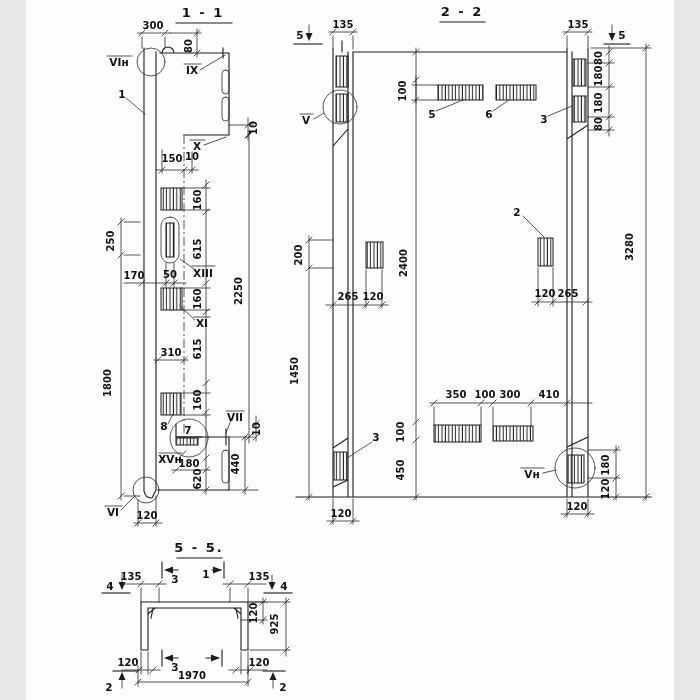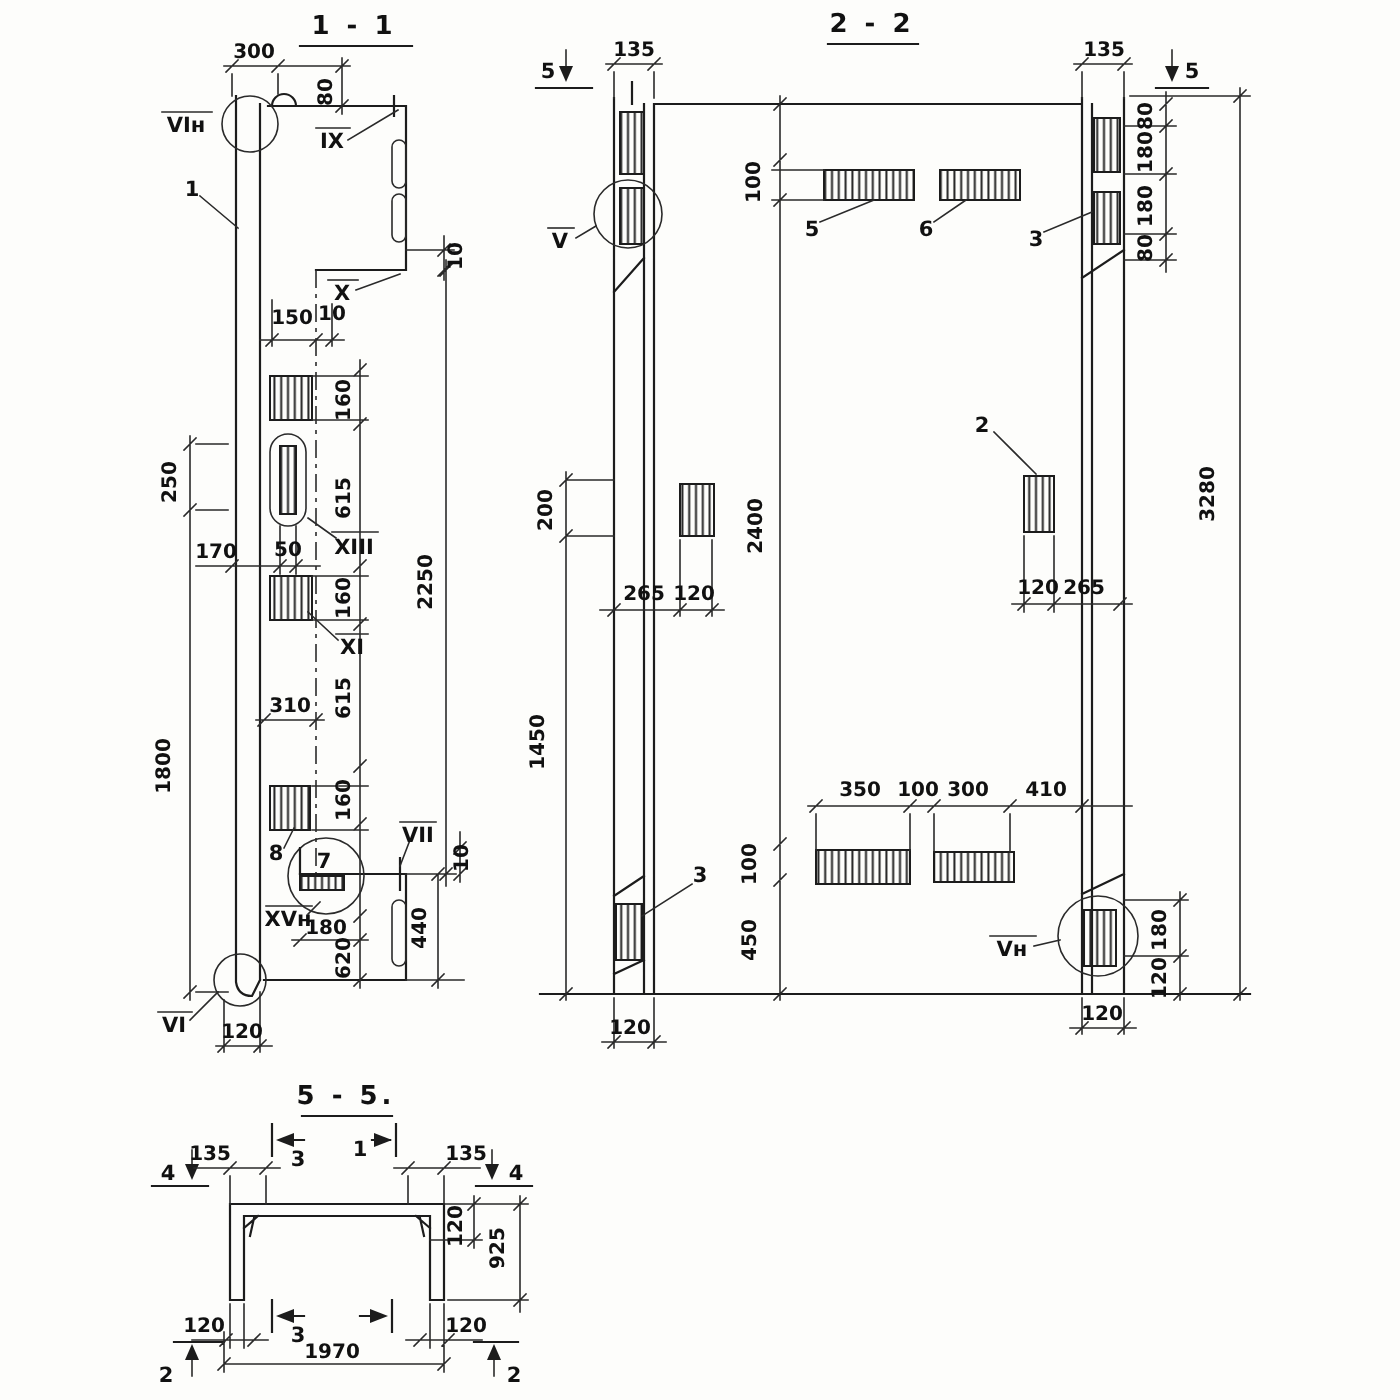--- a/index.html
+++ b/index.html
@@ -1,16 +1,16 @@
 <!DOCTYPE html>
 <html><head>
 <meta charset="utf-8">
 <style>
   html,body{margin:0;padding:0;background:#e8e8e6;}
-  .sheet{width:700px;height:700px;background:#fdfdfb;position:relative;margin:0 auto;
+  .sheet{width:648px;height:700px;background:#fdfdfb;position:relative;margin:0 auto;
          font-family:"DejaVu Sans",sans-serif;}
   svg{display:block;}
   .ln{fill:none;stroke:#1c1c1c;stroke-width:1.1;stroke-linecap:square;}
   .thin{fill:none;stroke:#2a2a2a;stroke-width:0.8;stroke-linecap:square;}
   .cl{fill:none;stroke:#2a2a2a;stroke-width:0.8;stroke-dasharray:9 3 2 3;}
   .hb{fill:url(#hv);stroke:#1c1c1c;stroke-width:1;}
   .fl{fill:#1c1c1c;stroke:none;}
   text{fill:#111;font-family:"DejaVu Sans",sans-serif;font-weight:700;}
   .dim{font-size:10px;text-anchor:middle;}
   .mark{font-size:10.5px;text-anchor:middle;}

